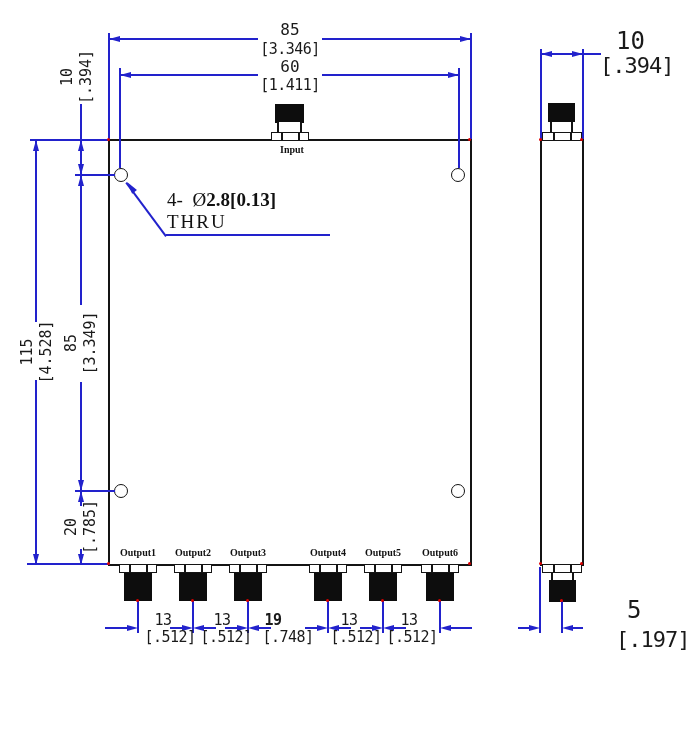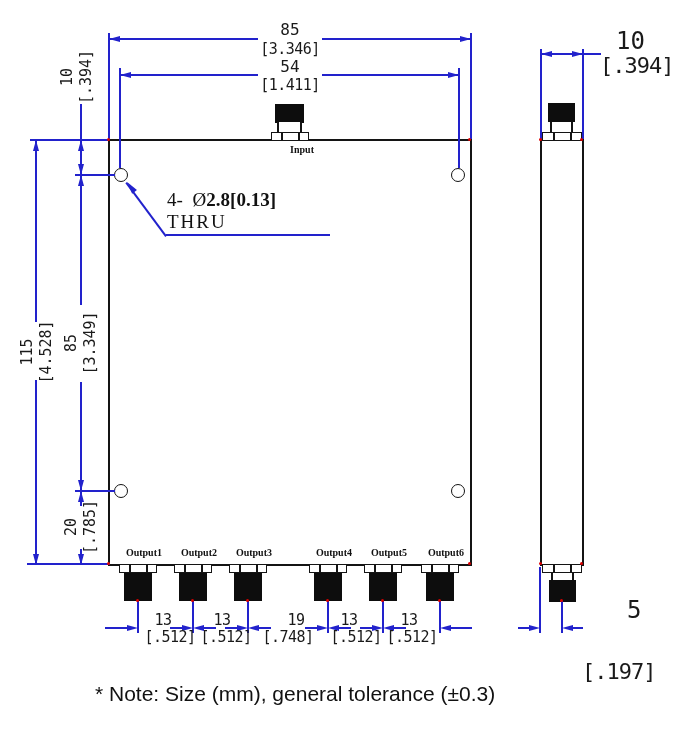--- a/index.html
+++ b/index.html
@@ -23,21 +23,21 @@
   .ad{position:absolute;width:0;height:0;border-left:3px solid transparent;border-right:3px solid transparent;border-top:11px solid #2222cc;}
   
   .dt{position:absolute;text-align:center;color:#1a1a1a;white-space:nowrap;}
   .f16{font-size:16px;line-height:17px;}
   .f15{font-size:15px;line-height:16px;letter-spacing:-0.5px;}
   .f24{font-size:24px;line-height:24px;}
   .f22{font-size:22px;line-height:22px;letter-spacing:-1px;}
   .rott{position:absolute;display:flex;flex-direction:column;align-items:center;
         transform:translate(-50%,-50%) rotate(-90deg);
         font-size:15px;line-height:19px;white-space:nowrap;color:#1a1a1a;}
-  .portlabel{position:absolute;font-family:"Liberation Serif",serif;font-weight:bold;font-size:10px;line-height:10px;text-align:right;color:#111;white-space:nowrap;}
+  .portlabel{position:absolute;font-family:"Liberation Serif",serif;font-weight:bold;font-size:10px;line-height:10px;text-align:center;color:#111;white-space:nowrap;}
   .callout1{position:absolute;font-family:"Liberation Serif",serif;font-size:19px;line-height:19px;color:#111;white-space:nowrap;}
   .callout1 .bold{font-weight:bold;}
   .thru{position:absolute;font-family:"Liberation Serif",serif;font-size:19px;line-height:19px;letter-spacing:2px;color:#111;}
   .note{position:absolute;font-family:"Liberation Sans",sans-serif;font-size:21px;color:#111;white-space:nowrap;}
   .dot{position:absolute;width:3px;height:3px;border-radius:50%;background:#dd0000;}
   .diag{transform-origin:0 0;transform:rotate(53.5deg);}
   .diagarr{position:absolute;width:0;height:0;border-top:3.5px solid transparent;border-bottom:3.5px solid transparent;border-right:12px solid #2222cc;transform-origin:0 3.5px;transform:rotate(53.5deg);}
 </style>
 </head>
 <body>
@@ -119,21 +119,21 @@
   <div class="ar" style="left:460px;top:35.5px;"></div>
   <div class="dt f16" style="left:258px;top:21px;width:64px;">85</div>
   <div class="dt f15" style="left:252px;top:41px;width:76px;">[3.346]</div>
 
   <div class="bl blv" style="left:119px;top:68px;height:100px;"></div>
   <div class="bl blv" style="left:458px;top:68px;height:100px;"></div>
   <div class="bl blh" style="left:119px;top:74px;width:139px;"></div>
   <div class="bl blh" style="left:322px;top:74px;width:137px;"></div>
   <div class="al" style="left:120px;top:71.5px;"></div>
   <div class="ar" style="left:448px;top:71.5px;"></div>
-  <div class="dt f16" style="left:258px;top:58px;width:64px;">54</div>
+  <div class="dt f16" style="left:258px;top:58px;width:64px;">60</div>
   <div class="dt f15" style="left:252px;top:77px;width:76px;">[1.411]</div>
 
   <div class="bl blh" style="left:30px;top:139px;width:78px;"></div>
   <div class="bl blh" style="left:27px;top:563px;width:83px;"></div>
   <div class="bl blv" style="left:35px;top:140px;height:182px;"></div>
   <div class="bl blv" style="left:35px;top:380px;height:185px;"></div>
   <div class="au" style="left:33px;top:140px;"></div>
   <div class="ad" style="left:33px;top:554px;"></div>
   <div class="rott" style="left:37px;top:352px;">
     <span>115</span>
@@ -196,21 +196,21 @@
   <div class="bl blh" style="left:339px;top:627px;width:12px;"></div>
   <div class="bl blh" style="left:360px;top:627px;width:12px;"></div>
   <div class="ar" style="left:372px;top:624.5px;"></div>
   <div class="al" style="left:383px;top:624.5px;"></div>
   <div class="bl blh" style="left:394px;top:627px;width:12px;"></div>
   <div class="al" style="left:440px;top:624.5px;"></div>
   <div class="bl blh" style="left:451px;top:627px;width:21px;"></div>
 
   <div class="dt f15" style="left:148px;top:612px;width:30px;">13</div>
   <div class="dt f15" style="left:207px;top:612px;width:30px;">13</div>
-  <div class="dt f15" style="left:281px;top:612px;width:30px;">19</div>
+  <div class="dt f15" style="left:258px;top:612px;width:30px;font-weight:bold;">19</div>
   <div class="dt f15" style="left:334px;top:612px;width:30px;">13</div>
   <div class="dt f15" style="left:394px;top:612px;width:30px;">13</div>
   <div class="dt f15" style="left:138px;top:629px;width:64px;">[.512]</div>
   <div class="dt f15" style="left:194px;top:629px;width:64px;">[.512]</div>
   <div class="dt f15" style="left:256px;top:629px;width:64px;">[.748]</div>
   <div class="dt f15" style="left:324px;top:629px;width:64px;">[.512]</div>
   <div class="dt f15" style="left:380px;top:629px;width:64px;">[.512]</div>
 
   <div class="bl blv" style="left:540px;top:49px;height:90px;"></div>
   <div class="bl blv" style="left:582px;top:49px;height:90px;"></div>
@@ -221,33 +221,32 @@
   <div class="dt f24" style="left:616px;top:29px;">10</div>
   <div class="dt f22" style="left:600px;top:55px;">[.394]</div>
 
   <div class="bl blv" style="left:539px;top:567px;height:66px;"></div>
   <div class="bl blv" style="left:561px;top:601px;height:32px;"></div>
   <div class="bl blh" style="left:518px;top:627px;width:11px;"></div>
   <div class="ar" style="left:529px;top:624.5px;"></div>
   <div class="al" style="left:562px;top:624.5px;"></div>
   <div class="bl blh" style="left:573px;top:627px;width:10px;"></div>
   <div class="dt f24" style="left:627px;top:598px;">5</div>
-  <div class="dt f22" style="left:582px;top:629px;margin-top:32px;">[.197]</div>
+  <div class="dt f22" style="left:616px;top:629px;">[.197]</div>
 
   <div class="dot" style="left:107px;top:138px;"></div>
   <div class="dot" style="left:468px;top:138px;"></div>
   <div class="dot" style="left:107px;top:562px;"></div>
   <div class="dot" style="left:468px;top:562px;"></div>
   <div class="dot" style="left:539px;top:138px;"></div>
   <div class="dot" style="left:580px;top:138px;"></div>
   <div class="dot" style="left:539px;top:562px;"></div>
   <div class="dot" style="left:580px;top:562px;"></div>
   <div class="dot" style="left:136px;top:599px;"></div>
   <div class="dot" style="left:191px;top:599px;"></div>
   <div class="dot" style="left:246px;top:599px;"></div>
   <div class="dot" style="left:326px;top:599px;"></div>
   <div class="dot" style="left:381px;top:599px;"></div>
   <div class="dot" style="left:438px;top:599px;"></div>
   <div class="dot" style="left:560px;top:599px;"></div>
 
-  <div class="note" style="left:95px;top:682px;">* Note: Size (mm), general tolerance (±0.3)</div>
 
 </div>
 
 </body></html>

